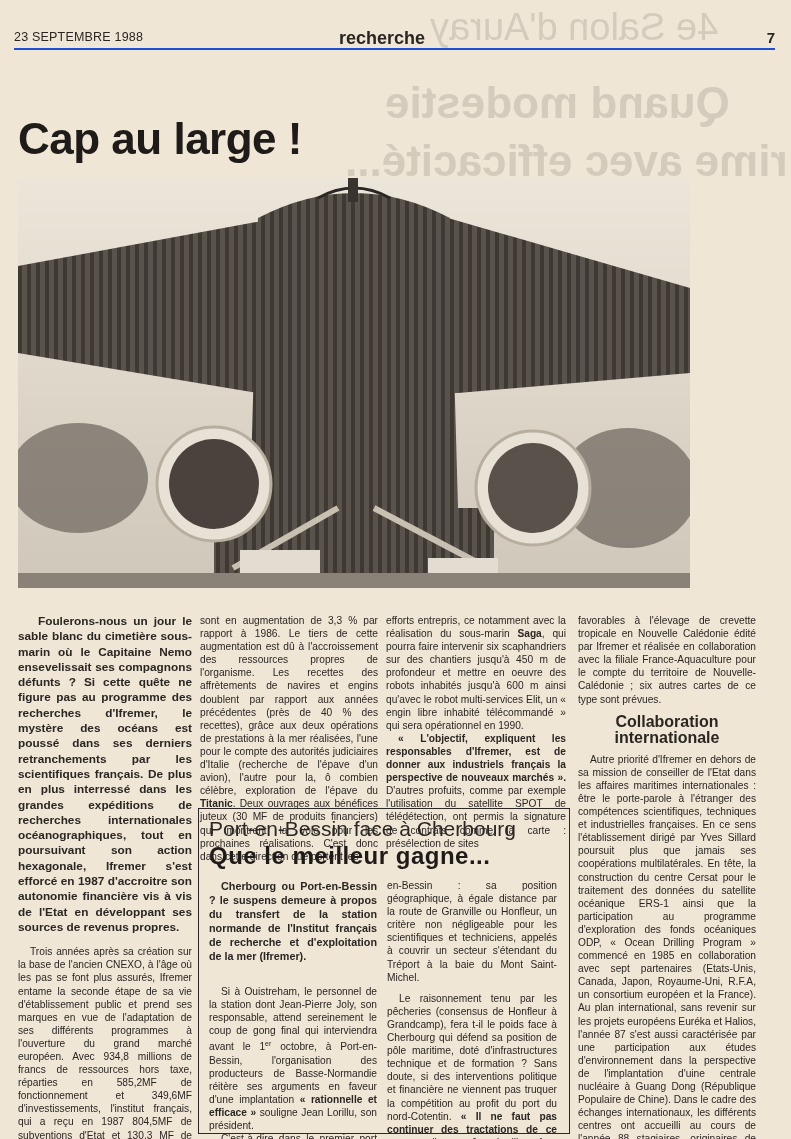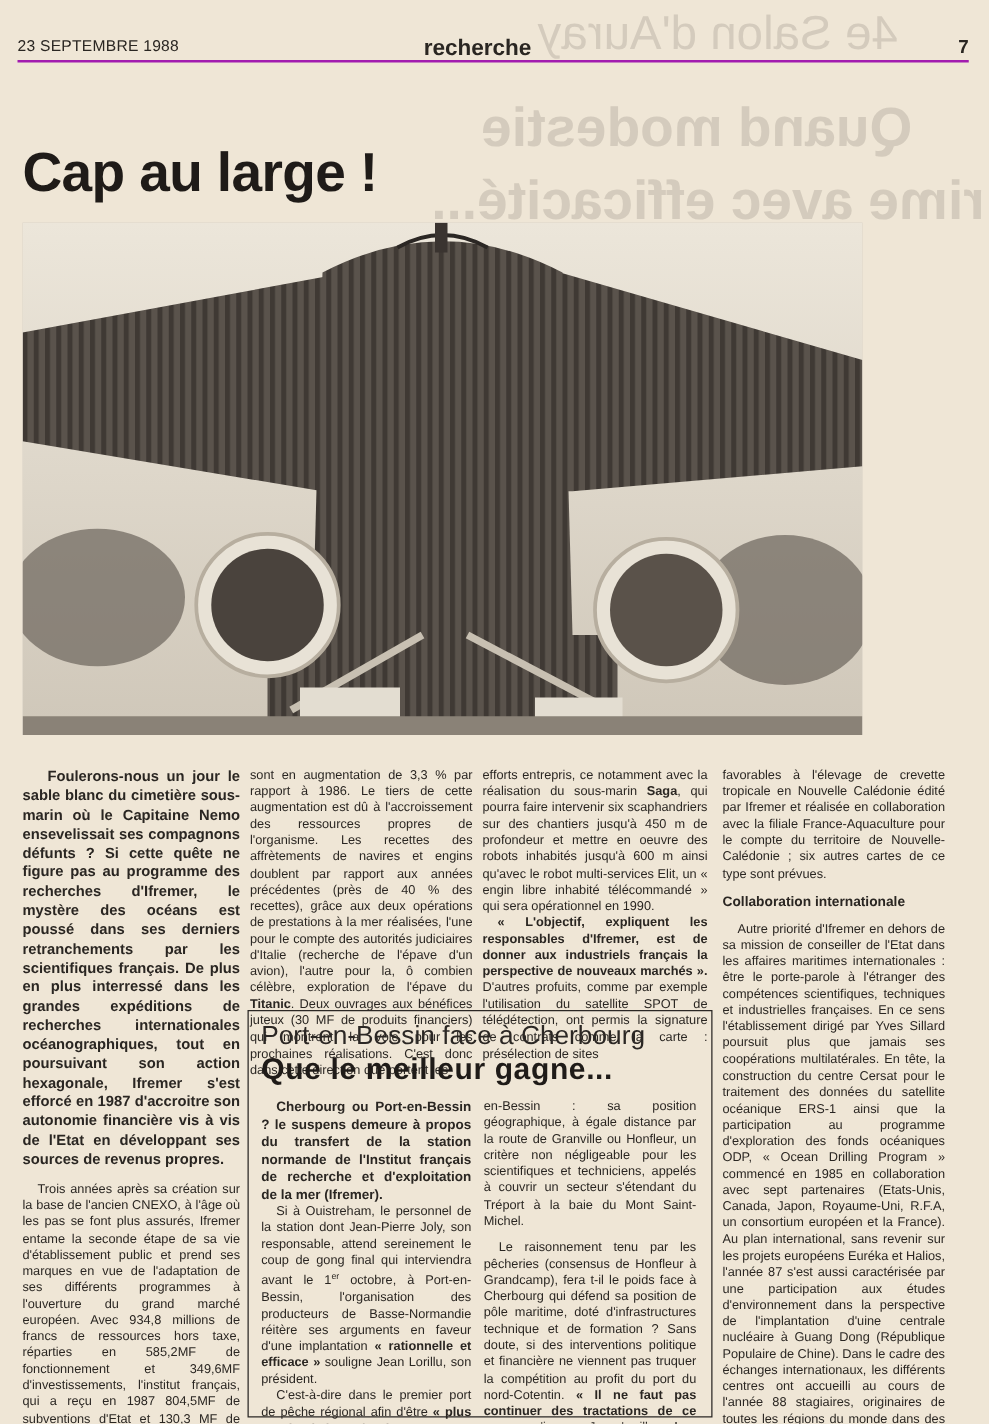--- a/index.html
+++ b/index.html
@@ -7,21 +7,21 @@
       width: 791px; height: 1139px; overflow: hidden;
       background: #efe6d6;
       font-family: "Liberation Sans", sans-serif;
       color: #2a2622;
       position: relative;
     }
     .page { position: absolute; inset: 0; }
 
     .header {
       position: absolute; left: 14px; right: 16px; top: 26px; height: 22px;
-      border-bottom: 2px solid #a21caf;
+      border-bottom: 2px solid #1d4ed8;
     }
     .header .date { position: absolute; left: 0; top: 4px; font-size: 12.5px; letter-spacing: 0.2px; }
     .header .section { position: absolute; left: 325px; top: 2px; font-size: 18px; font-weight: bold; }
     .header .pagenum { position: absolute; right: 0; top: 3px; font-size: 15px; font-weight: bold; }
 
     .ghost {
       position: absolute; color: rgba(120,110,100,0.22); font-weight: bold;
       transform: scaleX(-1); white-space: nowrap; pointer-events: none;
     }
 
@@ -43,31 +43,31 @@
     .col p { margin: 0 0 0 0; text-indent: 12px; }
     .col p.noindent { text-indent: 0; }
     .lead { font-weight: bold; font-size: 11.8px; line-height: 15.3px; text-indent: 20px !important; margin-bottom: 10px !important; }
     b { font-weight: bold; }
 
     .col1 { left: 18px; top: 614px; width: 174px; }
     .col2 { left: 200px; top: 614px; width: 178px; }
     .col3 { left: 386px; top: 614px; width: 180px; }
     .col4 { left: 578px; top: 614px; width: 178px; }
 
-    .subhead { font-weight: bold; font-size: 11px; line-height: 16px; text-align: left; margin: 8px 0 7px 0; }
+    .subhead { font-weight: bold; font-size: 16px; line-height: 16px; text-align: center; margin: 8px 0 7px 0; }
 
     .box {
       position: absolute; left: 198px; top: 808px; width: 370px; height: 324px;
       border: 1.5px solid #2b2724;
     }
     .box .k2 { position: absolute; left: 10px; top: 8px; font-size: 21px; color: #2b2724; }
     .box .h2 { position: absolute; left: 10px; top: 33px; font-size: 24px; font-weight: bold; letter-spacing: 0.5px; color: #1f1b18; }
     .box .bc1 { position: absolute; left: 10px; top: 70px; width: 168px; }
     .box .bc2 { position: absolute; left: 188px; top: 70px; width: 170px; }
-    .box .lead2 { font-weight: bold; font-size: 10.8px; line-height: 14px; text-indent: 12px; margin-bottom: 0; }
+    .box .lead2 { font-weight: bold; font-size: 10.8px; line-height: 14px; text-indent: 12px; margin-bottom: 22px; }
     .sup { font-size: 7px; vertical-align: super; }
   </style>
 </head>
 <body>
 
 <div class="page">
 
   <div class="ghost" style="left:430px; top:6px; font-size:38px; font-weight:normal;">4e Salon d'Auray</div>
   <div class="ghost" style="left:385px; top:78px; font-size:44px;">Quand modestie</div>
   <div class="ghost" style="left:345px; top:136px; font-size:44px;">rime avec efficacité...</div>

